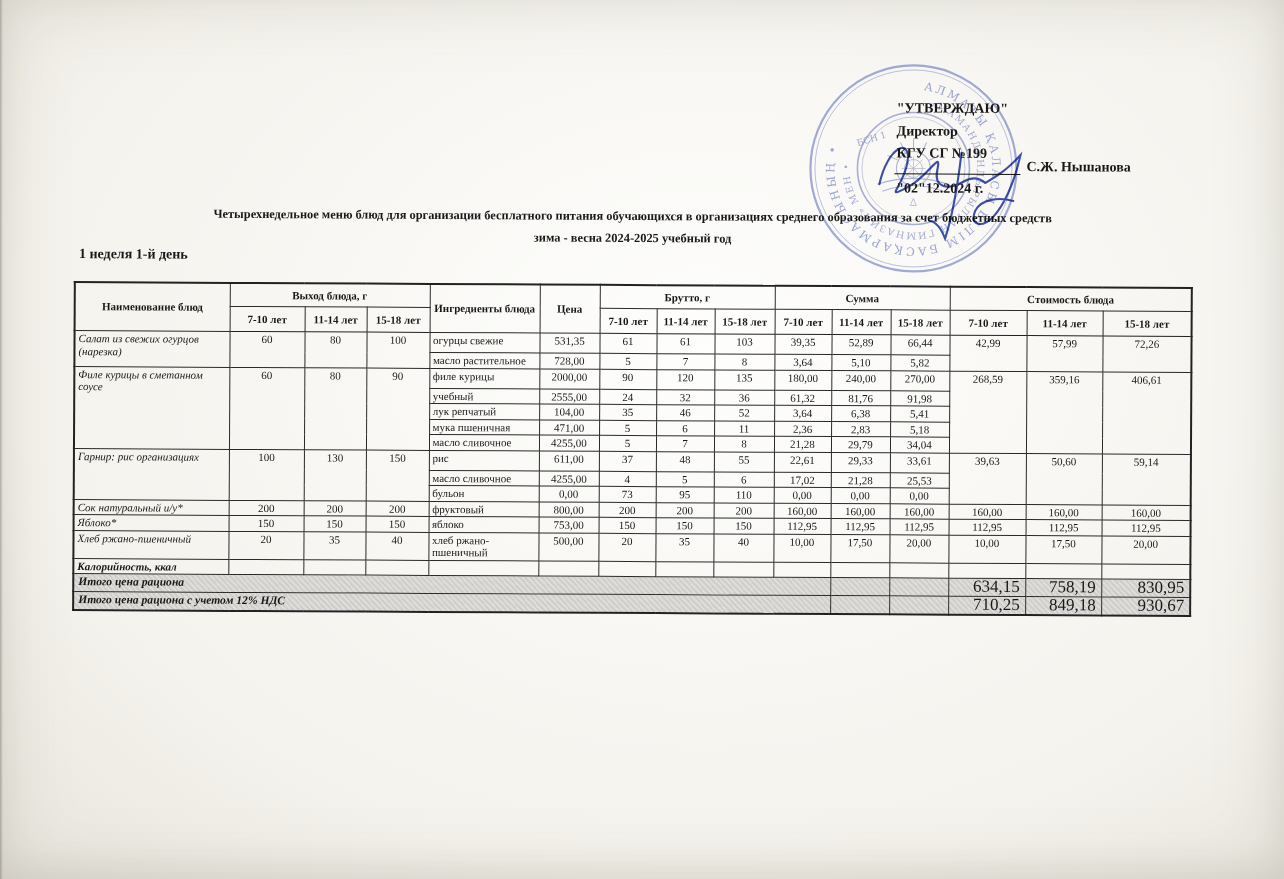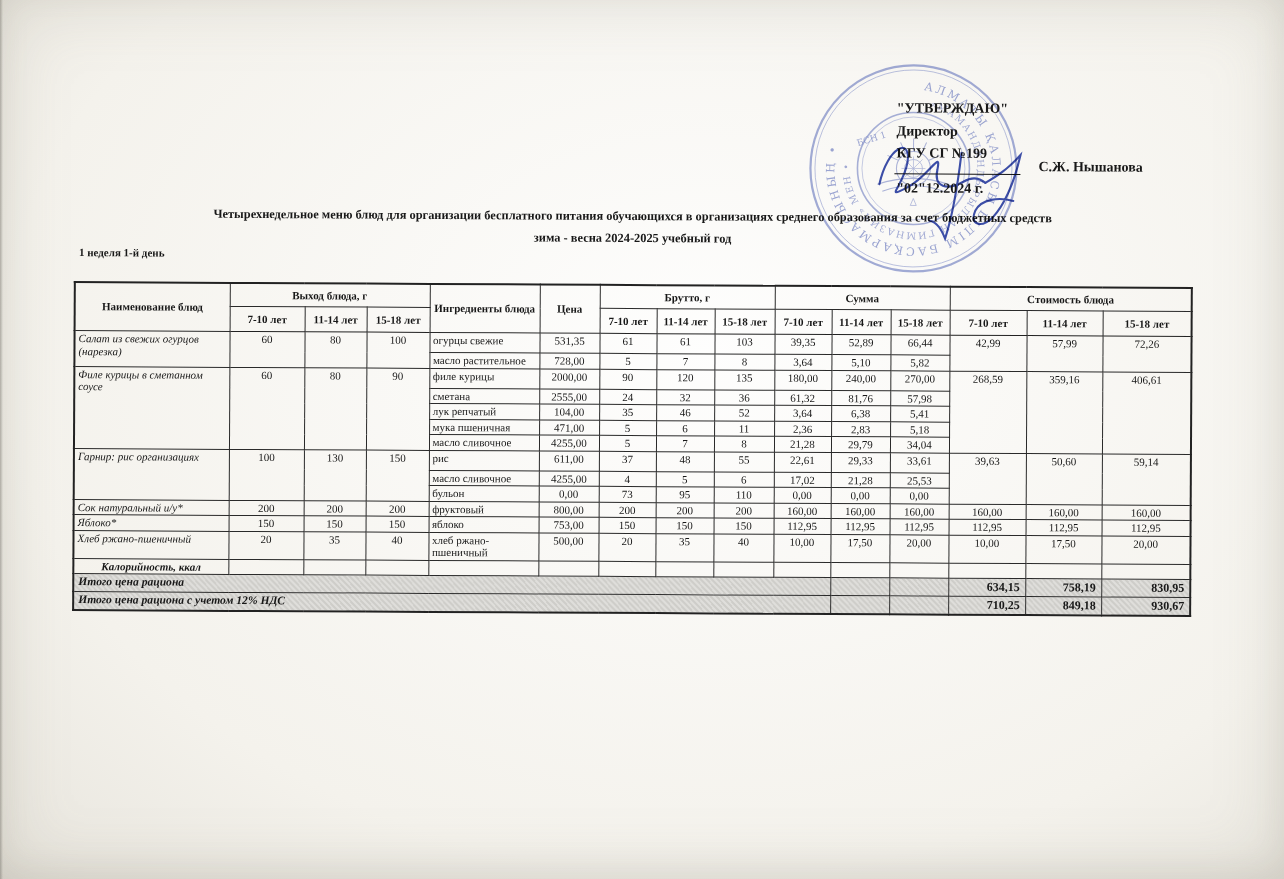--- a/index.html
+++ b/index.html
@@ -17,60 +17,60 @@
     box-shadow:inset 0 0 70px rgba(140,135,120,0.22), inset 0 -10px 30px rgba(140,135,120,0.12);}
   #sheet{position:absolute;left:0;top:0;width:1284px;height:879px;
     transform:rotate(0.3deg);transform-origin:60px 60px;}
 
   
   .stamp-svg{position:absolute;left:804px;top:54px;z-index:5;mix-blend-mode:multiply;opacity:0.78;}
   .sig-svg{position:absolute;left:858px;top:120px;z-index:8;mix-blend-mode:multiply;}
   .approval{position:absolute;left:897px;top:93px;z-index:7;font-weight:bold;font-size:14px;line-height:22.5px;white-space:nowrap;}
   .sig-row{position:absolute;left:895px;top:154px;z-index:9;font-weight:bold;font-size:14px;white-space:nowrap;}
   .sig-line{display:inline-block;width:126px;height:14px;border-bottom:1.4px solid #111;vertical-align:bottom;}
-  .sig-name{margin-left:18px;}
+  .sig-name{margin-left:6px;}
   .approval-date{position:absolute;left:897px;top:176px;z-index:9;font-weight:bold;font-size:14px;}
 
   
   .doc-title{position:absolute;left:75px;top:206px;width:1117px;text-align:center;z-index:6;}
   .doc-title .t1{font-weight:bold;font-size:12.4px;line-height:15px;}
   .doc-title .t2{font-weight:bold;font-size:12.4px;line-height:15px;margin-top:7px;}
-  .week-label{position:absolute;left:80px;top:246px;font-weight:bold;font-size:11px;z-index:6;}
+  .week-label{position:absolute;left:80px;top:246px;font-weight:bold;font-size:14px;z-index:6;}
 
   
   table.menu{position:absolute;left:75px;top:281px;width:1117px;border-collapse:collapse;z-index:6;
     table-layout:fixed;}
   table.menu th, table.menu td{
     border:1px solid #2a2a2a;
     padding:1px 3px;
     font-size:11px;line-height:12.5px;
     vertical-align:top;
     overflow:hidden;
     background:transparent;
   }
   table.menu{border:2px solid #222;}
   table.menu thead th{font-weight:bold;text-align:center;vertical-align:middle;padding:2px 2px;border-radius:7px;}
   table.menu thead tr.h1 th{height:18px;}
   table.menu thead tr.h2 th{height:20px;border-bottom:1.6px solid #222;margin-left:48px;}
   td.c-name{font-weight:normal;text-align:left;font-style:italic;}
-  td.c-bold{font-weight:bold;text-align:center;}
+  td.c-bold{font-weight:bold;}
   td.c-num{text-align:center;}
   td.c-ingr{text-align:left;}
   td.c-cost{text-align:center;padding-top:2px;}
   tbody tr{height:15px;}
   tbody tr.r-first{height:20px;}
   tbody tr.r-cal{height:14px;}
   tr.total{height:18px;}
   tr.total td{
     background-color:#dbdad6;
     background-image:repeating-linear-gradient(47deg, rgba(90,90,88,0.10) 0 2px, rgba(255,255,255,0.12) 2px 4px);
     border-top:1.4px solid #222;
   }
   tr.total td.t-label{font-weight:bold;font-style:italic;font-size:11.6px;text-align:left;padding-left:4px;vertical-align:middle;}
-  tr.total td.t-val{font-weight:bold;font-size:12px;text-align:right;padding-right:5px;vertical-align:middle;}
+  tr.total td.t-val{font-weight:normal;font-size:17px;text-align:right;padding-right:5px;vertical-align:middle;}
 </style>
 </head>
 <body>
 
 <div class="scan-edge-left"></div>
 <div class="scan-vignette"></div>
 
 <div id="sheet">
 
   <svg class="stamp-svg" width="220" height="220" viewBox="-110 -110 220 220">
@@ -209,28 +209,28 @@
           <td class="c-num">120</td>
           <td class="c-num">135</td>
           <td class="c-num">180,00</td>
           <td class="c-num">240,00</td>
           <td class="c-num">270,00</td>
           <td class="c-num c-cost" rowspan="5">268,59</td>
           <td class="c-num c-cost" rowspan="5">359,16</td>
           <td class="c-num c-cost" rowspan="5">406,61</td>
         </tr>
         <tr class="">
-          <td class="c-ingr">сметана</td>
+          <td class="c-ingr">учебный</td>
           <td class="c-num">2555,00</td>
           <td class="c-num">24</td>
           <td class="c-num">32</td>
           <td class="c-num">36</td>
           <td class="c-num">61,32</td>
           <td class="c-num">81,76</td>
-          <td class="c-num">57,98</td>
+          <td class="c-num">91,98</td>
         </tr>
         <tr class="">
           <td class="c-ingr">лук репчатый</td>
           <td class="c-num">104,00</td>
           <td class="c-num">35</td>
           <td class="c-num">46</td>
           <td class="c-num">52</td>
           <td class="c-num">3,64</td>
           <td class="c-num">6,38</td>
           <td class="c-num">5,41</td>

